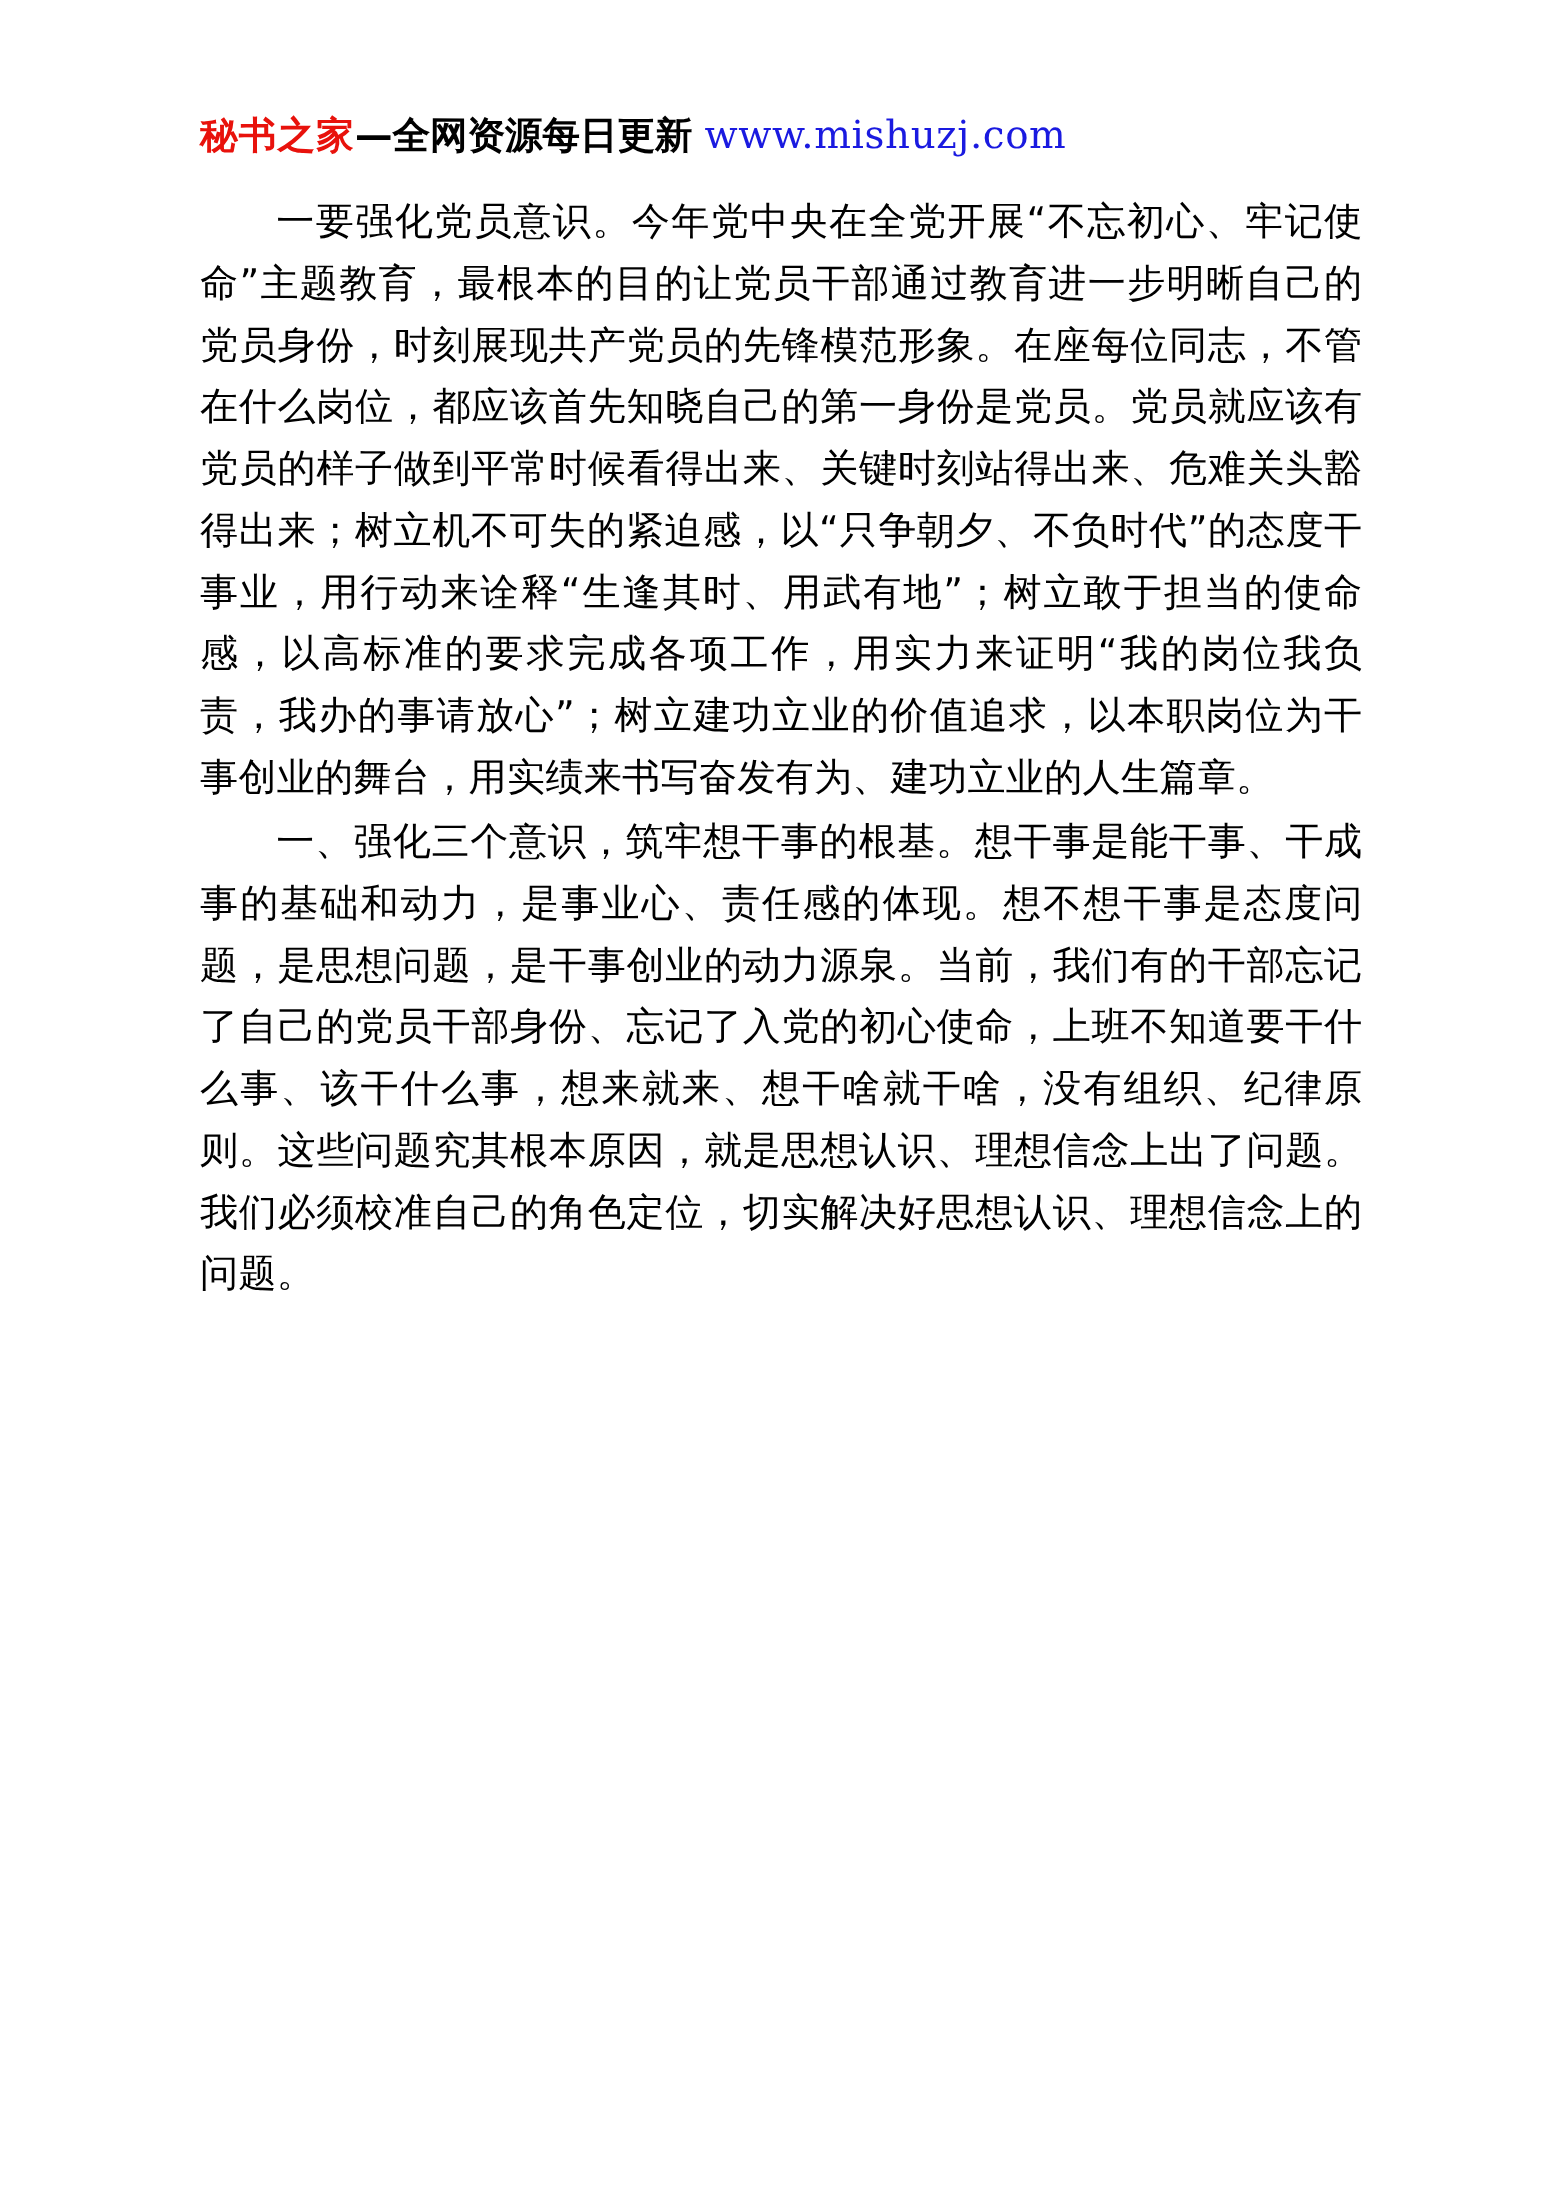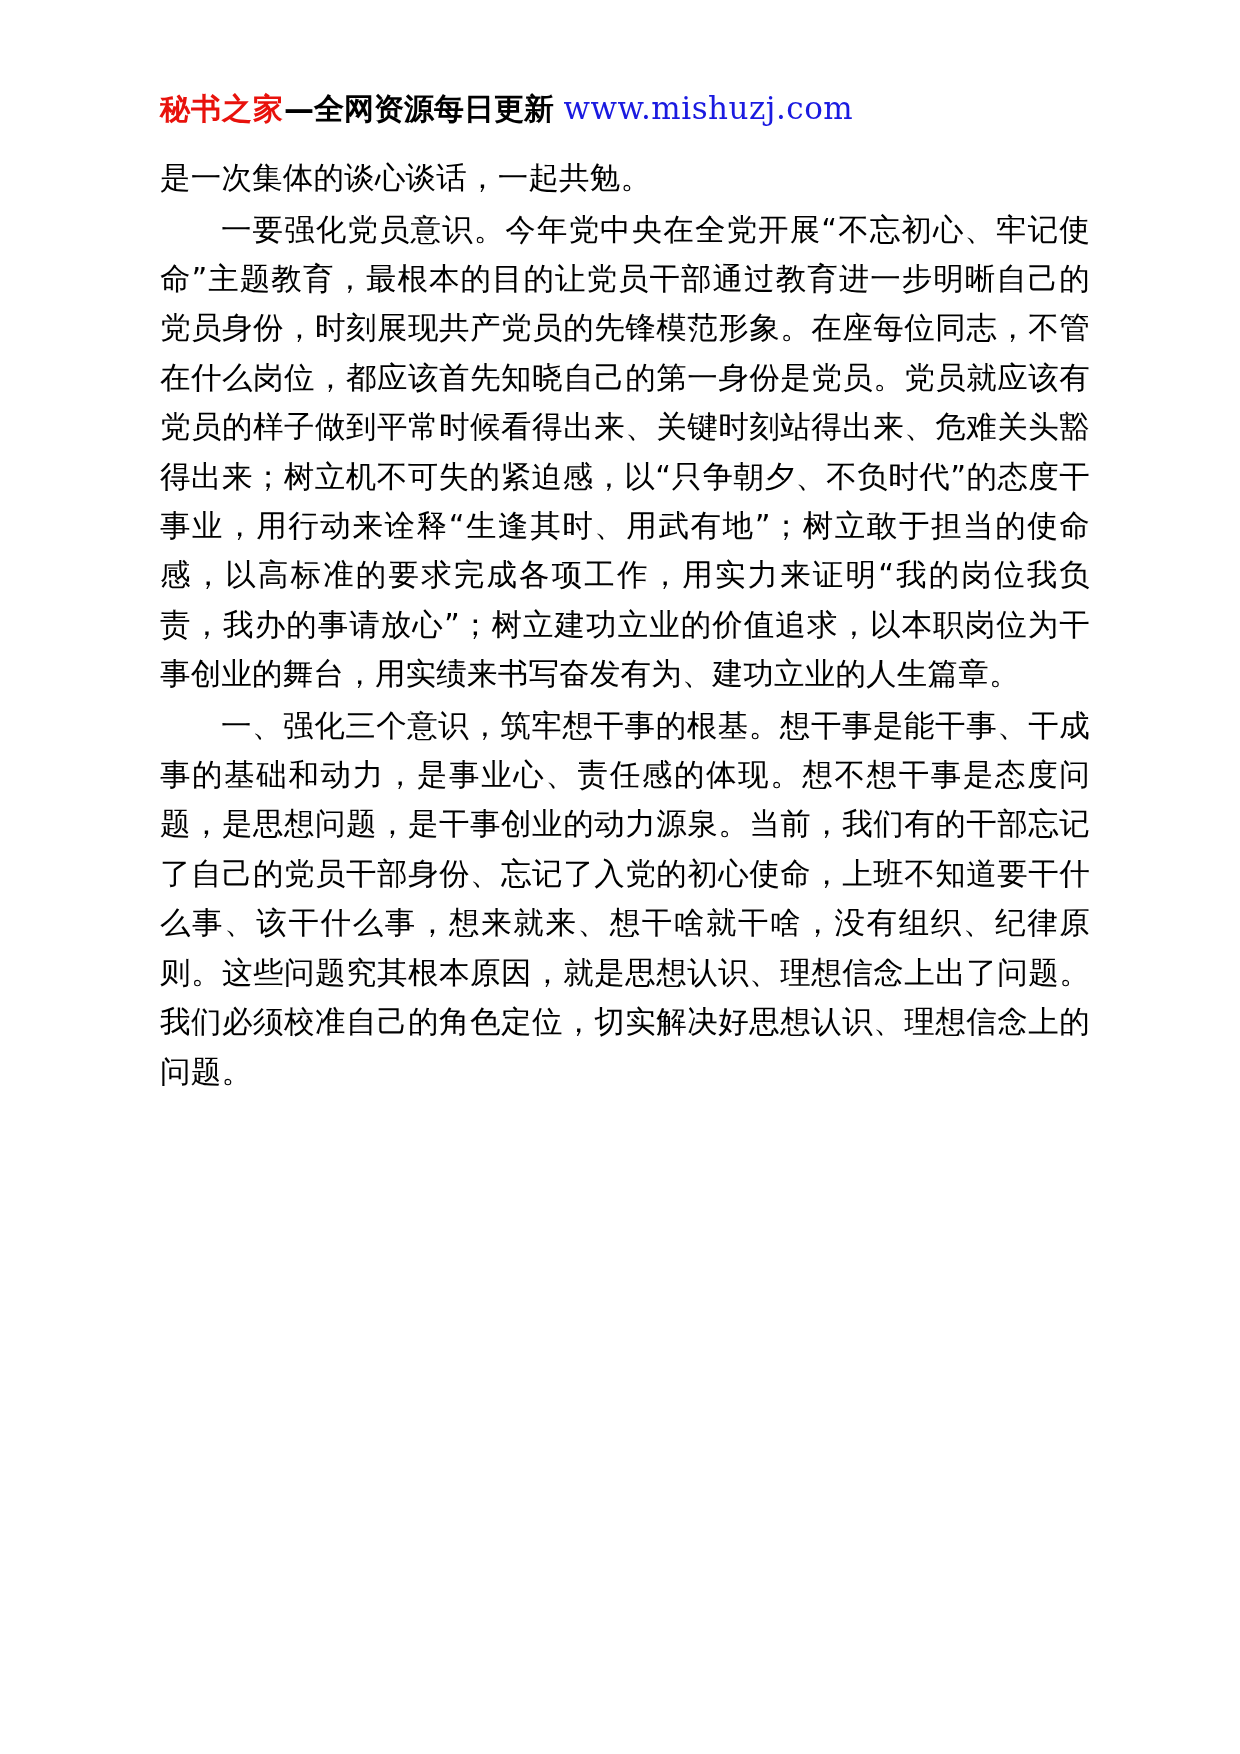--- a/index.html
+++ b/index.html
@@ -66,18 +66,17 @@
 </head>
 <body>
 
 <div class="page">
 
   <div class="header">
     <span class="brand">秘书之家</span><span class="tagline">—全网资源每日更新</span> <span class="site">www.mishuzj.com</span>
   </div>
 
   <div class="body-text">
-    <p>是一次集体的谈心谈话，一起共勉。</p>
     <p class="indent para-gap">一要强化党员意识。今年党中央在全党开展“不忘初心、牢记使命”主题教育，最根本的目的让党员干部通过教育进一步明晰自己的党员身份，时刻展现共产党员的先锋模范形象。在座每位同志，不管在什么岗位，都应该首先知晓自己的第一身份是党员。党员就应该有党员的样子做到平常时候看得出来、关键时刻站得出来、危难关头豁得出来；树立机不可失的紧迫感，以“只争朝夕、不负时代”的态度干事业，用行动来诠释“生逢其时、用武有地”；树立敢于担当的使命感，以高标准的要求完成各项工作，用实力来证明“我的岗位我负责，我办的事请放心”；树立建功立业的价值追求，以本职岗位为干事创业的舞台，用实绩来书写奋发有为、建功立业的人生篇章。</p>
     <p class="indent para-gap">一、强化三个意识，筑牢想干事的根基。想干事是能干事、干成事的基础和动力，是事业心、责任感的体现。想不想干事是态度问题，是思想问题，是干事创业的动力源泉。当前，我们有的干部忘记了自己的党员干部身份、忘记了入党的初心使命，上班不知道要干什么事、该干什么事，想来就来、想干啥就干啥，没有组织、纪律原则。这些问题究其根本原因，就是思想认识、理想信念上出了问题。我们必须校准自己的角色定位，切实解决好思想认识、理想信念上的问题。</p>
   </div>
 
 </div>
 
 </body></html>

